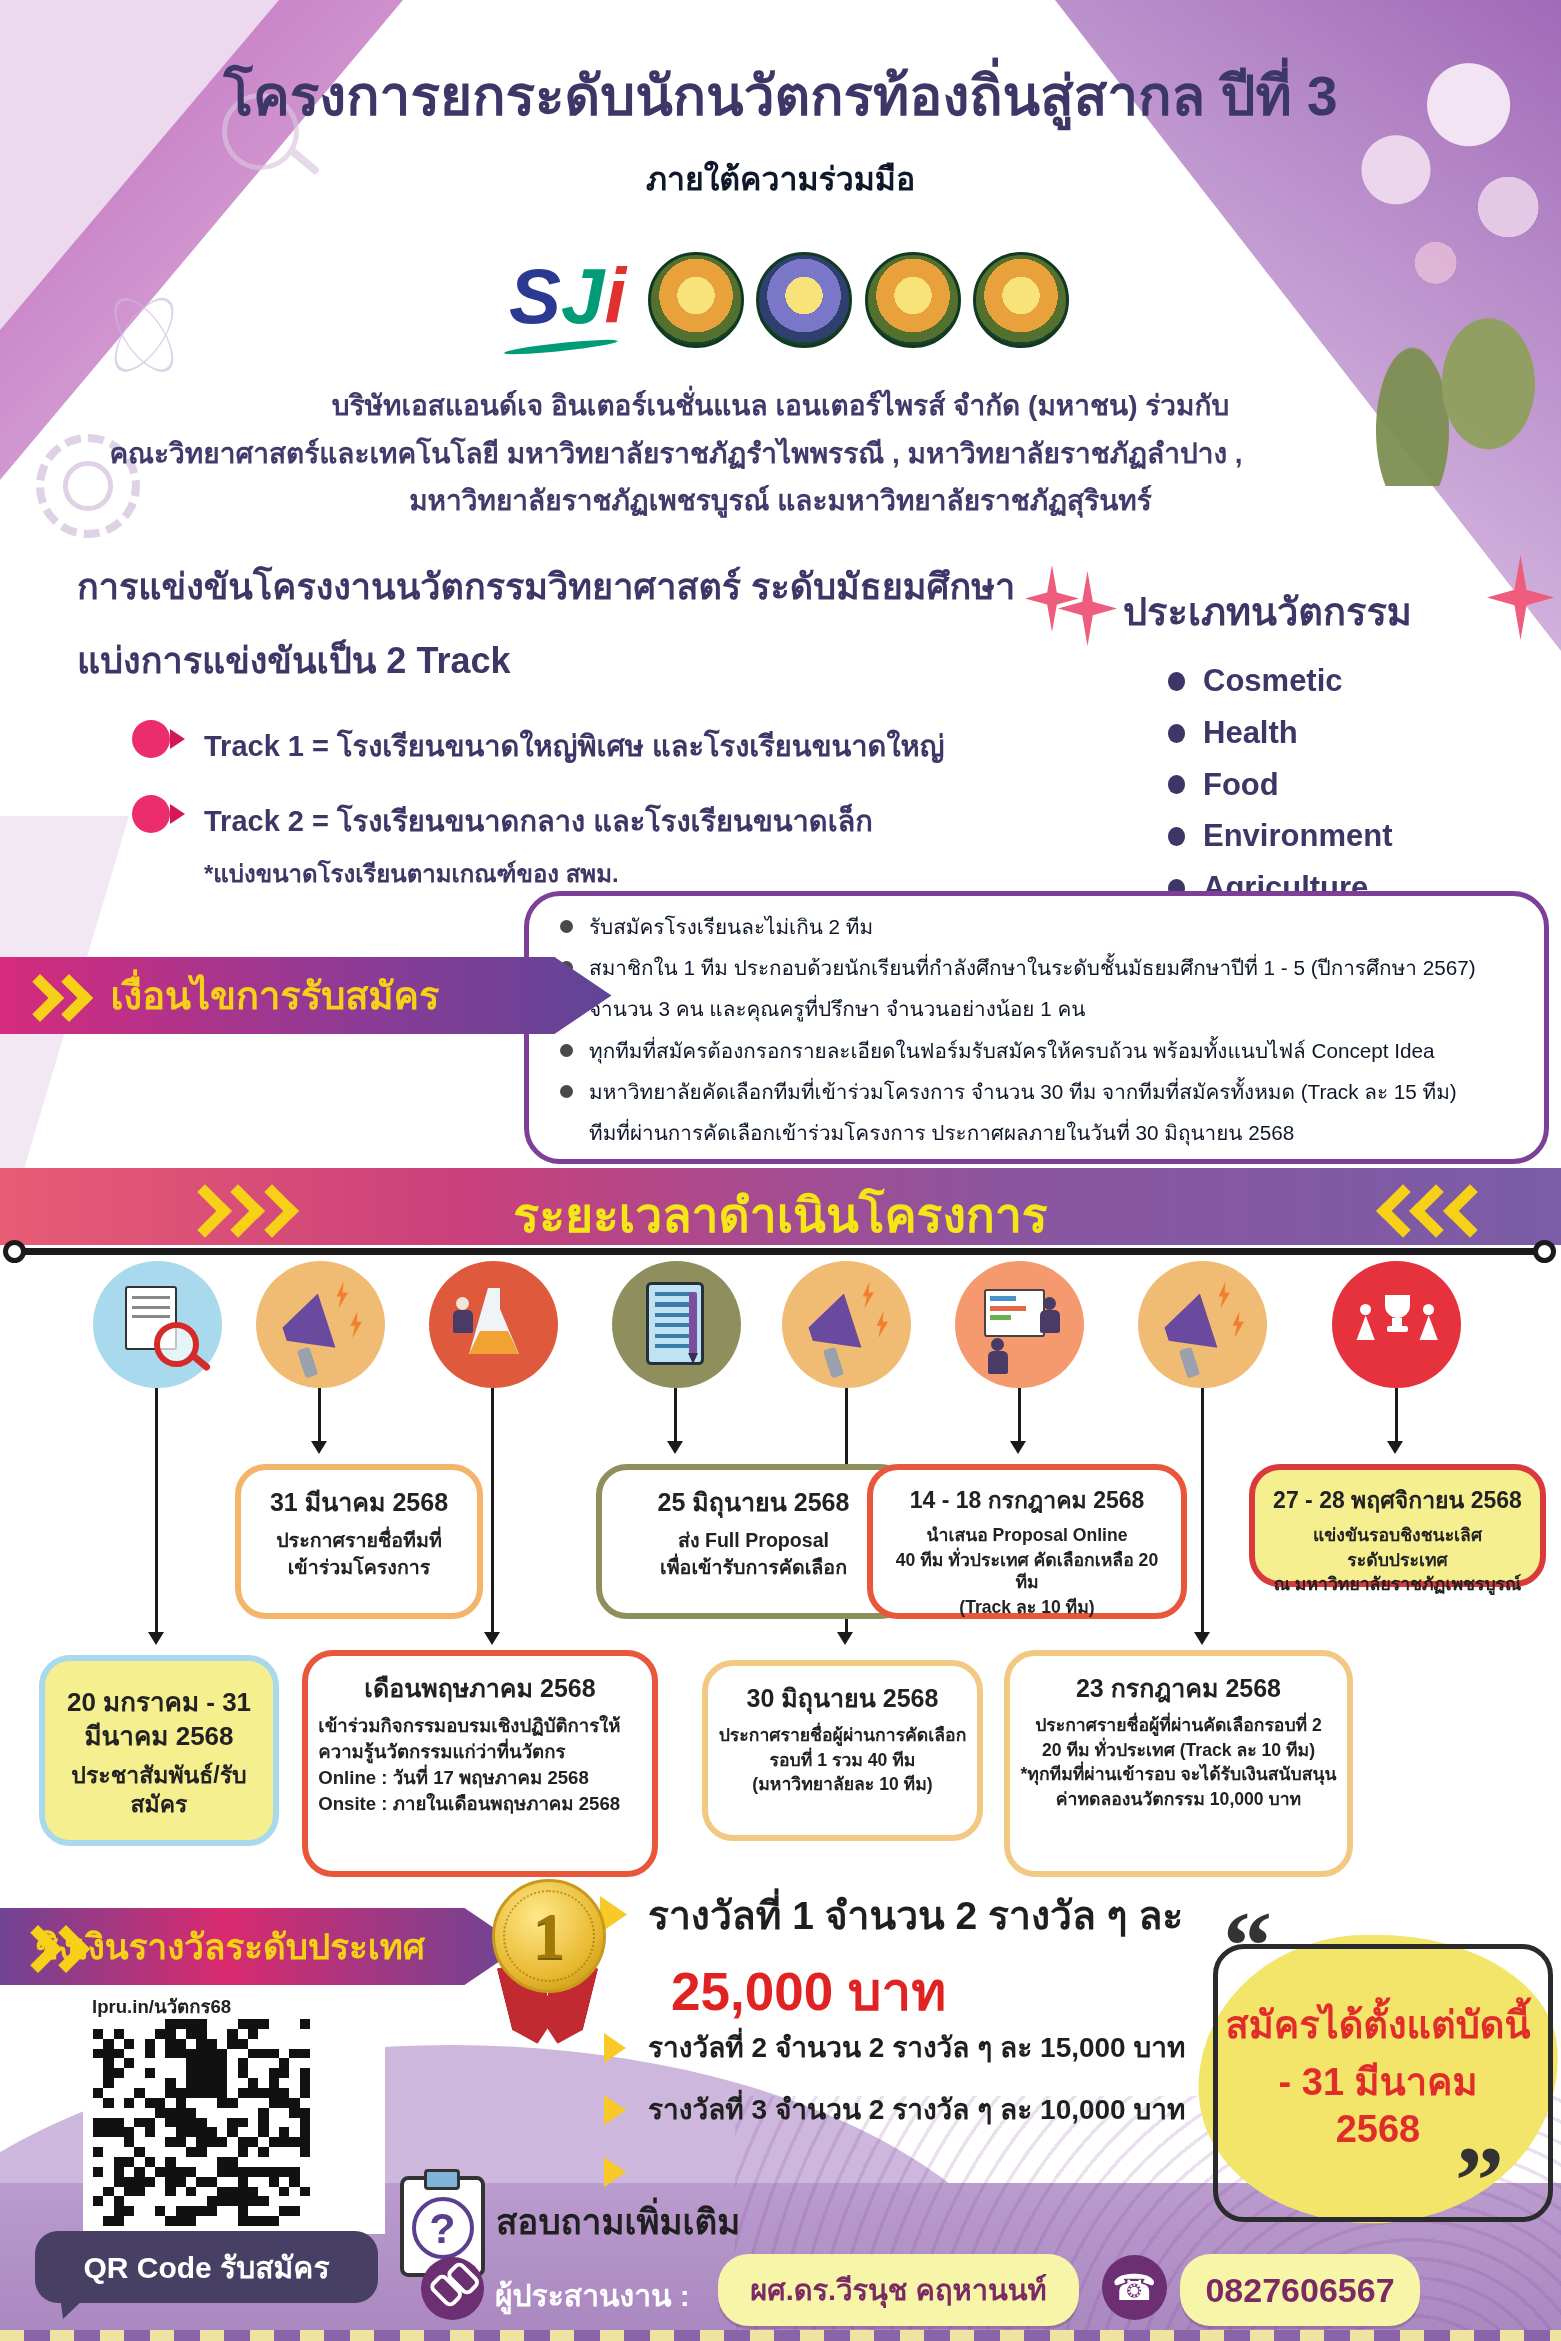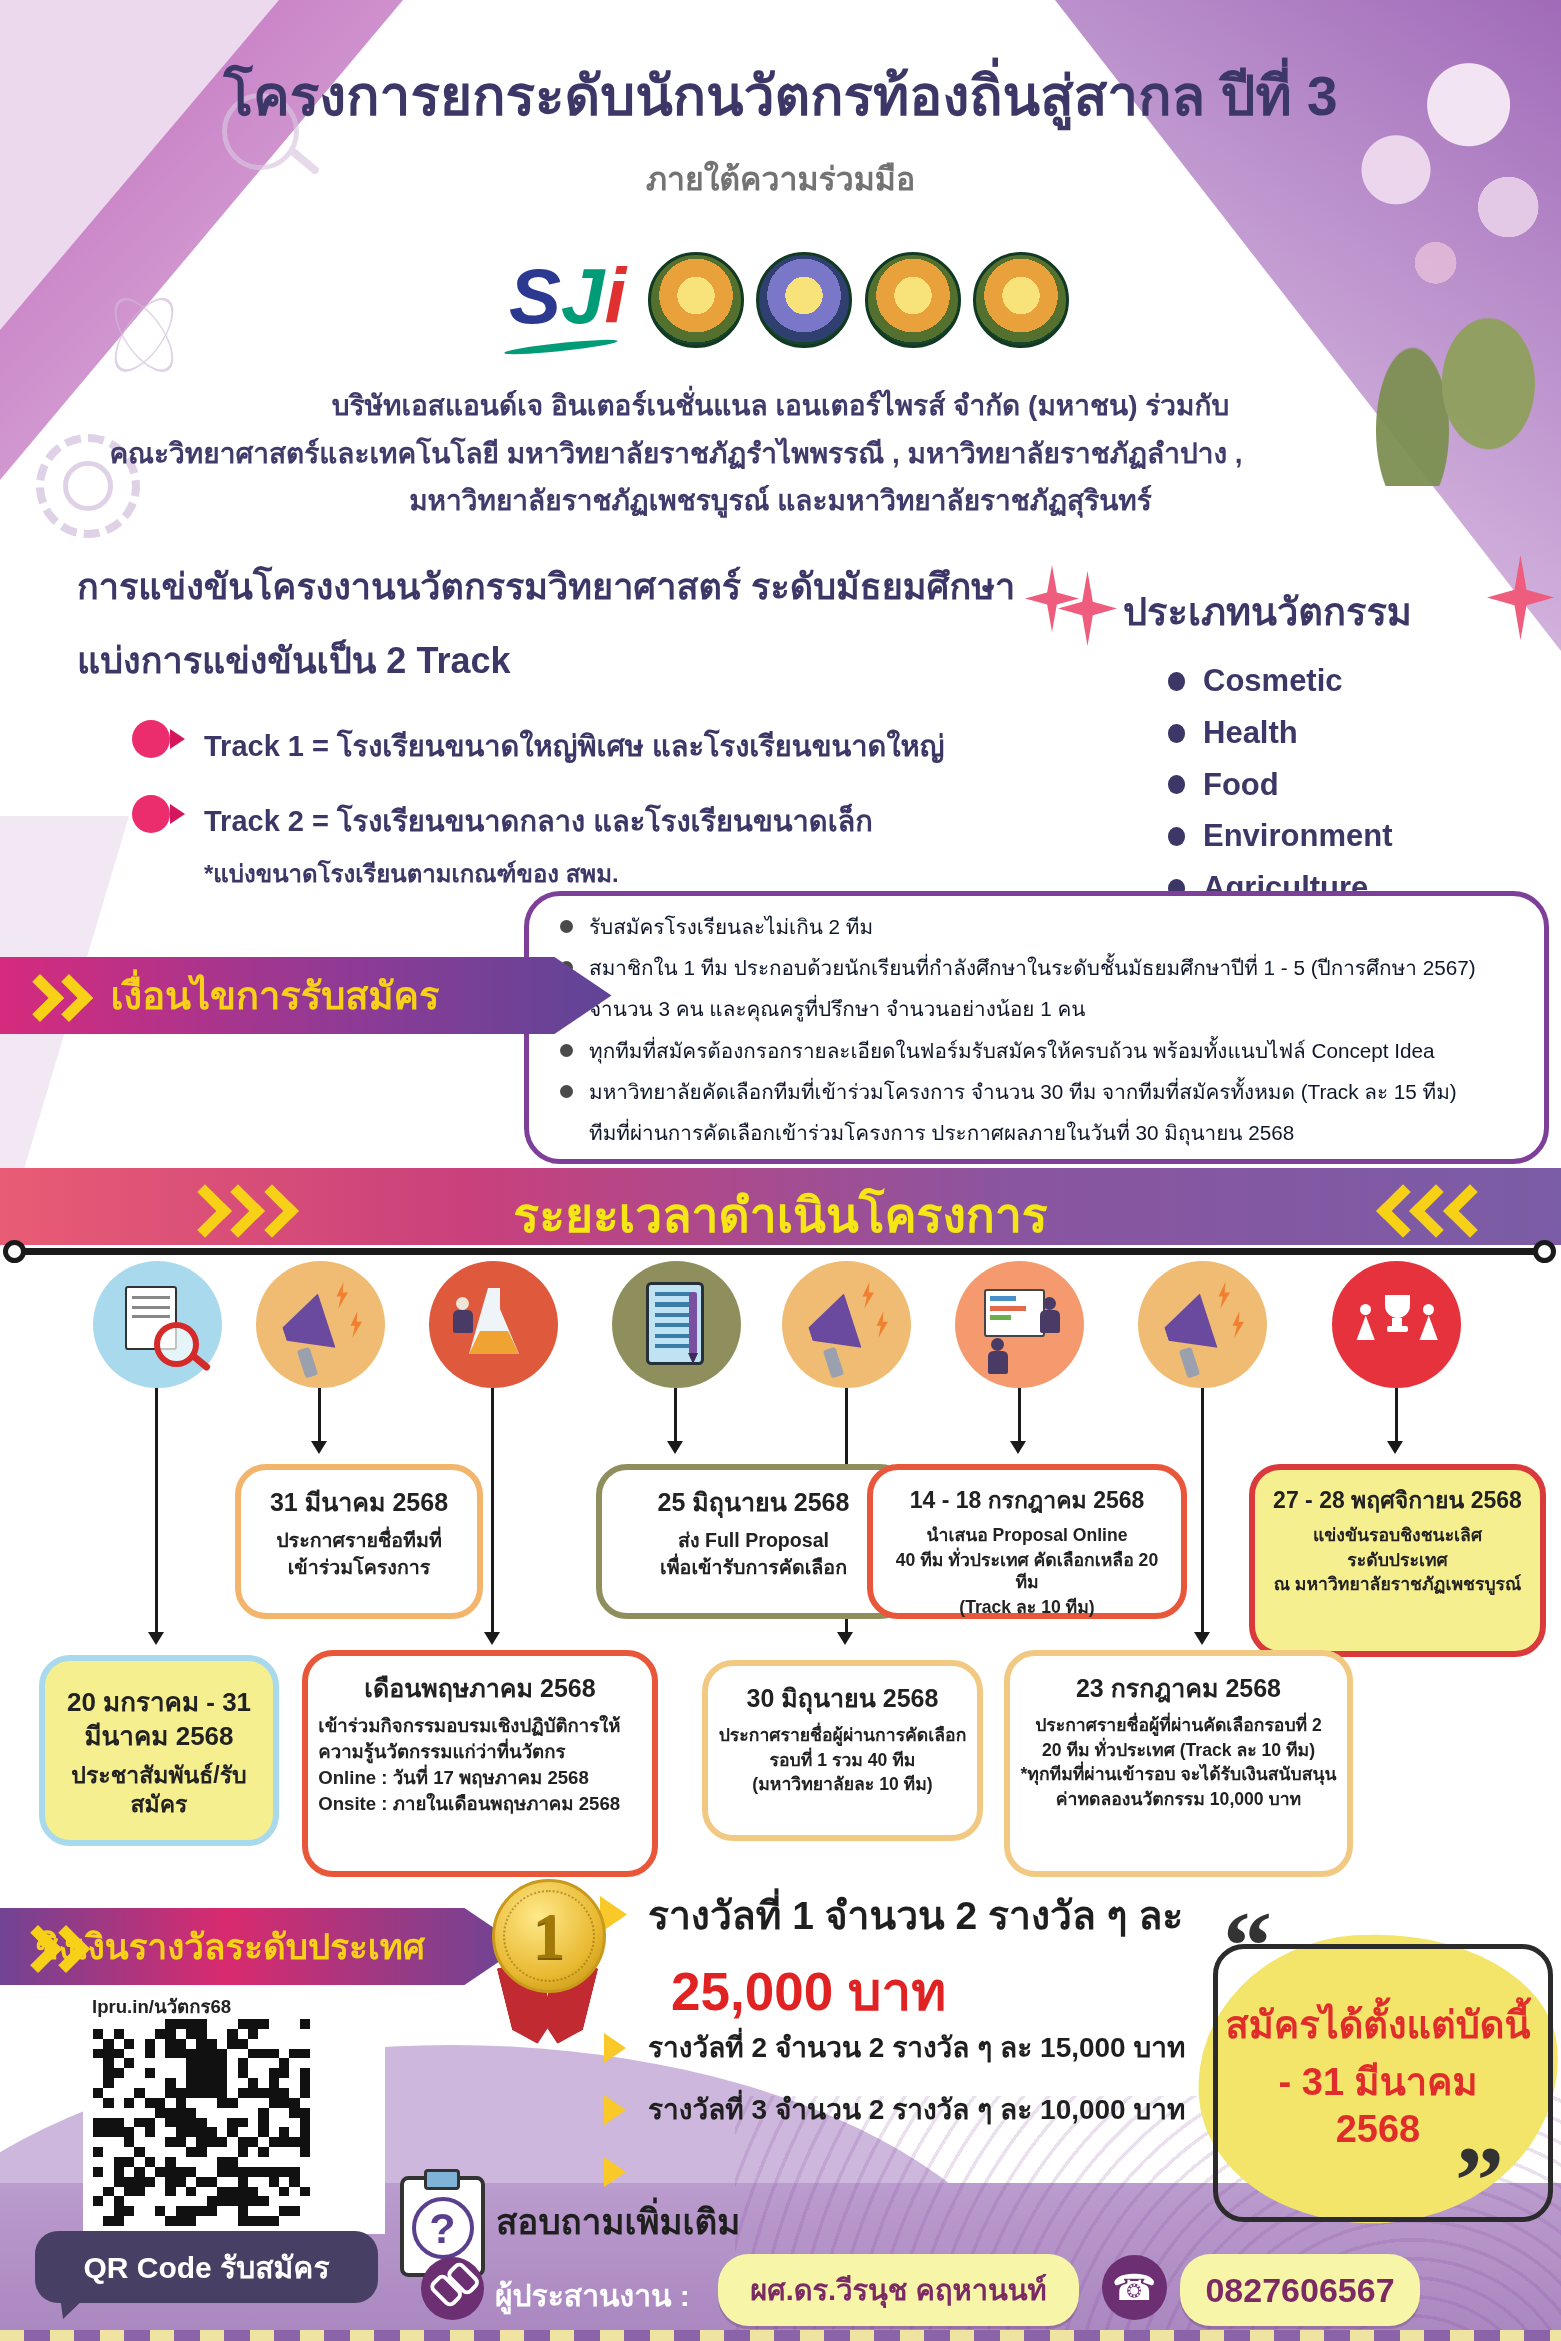--- a/index.html
+++ b/index.html
@@ -125,21 +125,21 @@
   <div class="abs doodle gear" style="left:36px;top:434px;width:88px;height:88px;z-index:0;"></div>
   <div class="abs doodle lens" style="left:222px;top:93px;width:67px;height:67px;z-index:0;"></div>
   <div class="abs tri" style="left:0;top:816px;width:129px;height:434px;background:#efe4f2;opacity:.85;z-index:0;"></div>
 
   <div class="abs" style="left:-155px;top:2045px;width:1213px;height:645px;border-radius:50%;background:#cdb7dc;z-index:1;"></div>
   <div class="abs" style="left:0;top:2183px;width:1561px;height:159px;background:linear-gradient(180deg,#bb9cce,#a986bf);z-index:1;"></div>
   <div class="abs" style="right:0;top:2096px;width:826px;height:246px;z-index:1;background:repeating-radial-gradient(circle at 82% 135%, rgba(0,0,0,0) 0 15.5px, rgba(125,63,152,.16) 15.5px 19px);"></div>
   <div class="abs" style="left:0;bottom:0;width:1561px;height:12.4px;z-index:6;background:repeating-linear-gradient(90deg,#efe3a2 0 24px, rgba(0,0,0,0) 24px 50px),#8a63a8;"></div>
 
   <div class="abs ctr bold" style="left:0;width:1561px;top:52px;font-size:55px;color:#3c3766;z-index:2;">โครงการยกระดับนักนวัตกรท้องถิ่นสู่สากล ปีที่ 3</div>
-  <div class="abs ctr bold" style="left:0;width:1561px;top:153px;font-size:32px;color:#737373;z-index:2;">ภายใต้ความร่วมมือ</div>
+  <div class="abs ctr bold" style="left:0;width:1561px;top:153px;font-size:32px;color:#0f172a;z-index:2;">ภายใต้ความร่วมมือ</div>
 
   <div class="abs" style="left:509px;top:251px;font-size:78px;font-weight:900;font-style:italic;z-index:2;">
     <span style="color:#2b3990;">S</span><span style="color:#009b77;">J</span><span style="color:#e03030;">i</span>
     <div class="abs" style="left:-5.2px;top:92px;width:114px;height:8.3px;background:#009b77;border-radius:50%;transform:rotate(-6deg);"></div>
   </div>
   <div class="abs" style="left:648px;top:252px;width:90px;height:90px;border-radius:50%;border:3.1px solid #123a22;z-index:2;background:radial-gradient(circle at 50% 45%,#f8e27a 0 28%,#e9a23b 28% 55%,#53702e 55% 70%,#17452b 70% 100%);"></div>
   <div class="abs" style="left:756px;top:252px;width:90px;height:90px;border-radius:50%;border:3.1px solid #123a22;z-index:2;background:radial-gradient(circle at 50% 45%,#f8e27a 0 28%,#7a76c8 28% 55%,#2e3f70 55% 70%,#17452b 70% 100%);"></div>
   <div class="abs" style="left:865px;top:252px;width:90px;height:90px;border-radius:50%;border:3.1px solid #123a22;z-index:2;background:radial-gradient(circle at 50% 45%,#f8e27a 0 28%,#e9a23b 28% 55%,#53702e 55% 70%,#17452b 70% 100%);"></div>
   <div class="abs" style="left:973px;top:252px;width:90px;height:90px;border-radius:50%;border:3.1px solid #123a22;z-index:2;background:radial-gradient(circle at 50% 45%,#f8e27a 0 28%,#e9a23b 28% 55%,#53702e 55% 70%,#17452b 70% 100%);"></div>
 
@@ -308,21 +308,21 @@
     <h3>25 มิถุนายน 2568</h3>
     <p>ส่ง Full Proposal</p>
     <p>เพื่อเข้ารับการคัดเลือก</p>
   </div>
   <div class="abs tbox" style="left:867px;top:1464px;width:320px;height:155px;border-color:#e8573a;z-index:2;">
     <h3 style="font-size:23px;">14 - 18 กรกฎาคม 2568</h3>
     <p style="font-size:17.6px;">นำเสนอ Proposal Online</p>
     <p style="font-size:17.6px;">40 ทีม ทั่วประเทศ คัดเลือกเหลือ 20 ทีม</p>
     <p style="font-size:17.6px;">(Track ละ 10 ทีม)</p>
   </div>
-  <div class="abs tbox" style="left:1249px;top:1464px;width:297px;height:193px;border-color:#da3a3c;background:#f6ef90;z-index:2;">
+  <div class="abs tbox" style="left:1249px;top:1464px;width:297px;height:123px;border-color:#da3a3c;background:#f6ef90;z-index:2;">
     <h3 style="font-size:23px;">27 - 28 พฤศจิกายน 2568</h3>
     <p style="font-size:17.6px;">แข่งขันรอบชิงชนะเลิศ</p>
     <p style="font-size:17.6px;">ระดับประเทศ</p>
     <p style="font-size:17.6px;">ณ มหาวิทยาลัยราชภัฏเพชรบูรณ์</p>
   </div>
 
   <div class="abs tbox" style="left:39px;top:1655px;width:240px;height:191px;border-color:#a9d9ec;background:#f6ef90;display:flex;flex-direction:column;justify-content:center;z-index:2;">
     <h3 style="font-size:26px;line-height:1.3;">20 มกราคม - 31 มีนาคม 2568</h3>
     <p style="font-size:23px;">ประชาสัมพันธ์/รับสมัคร</p>
   </div>

